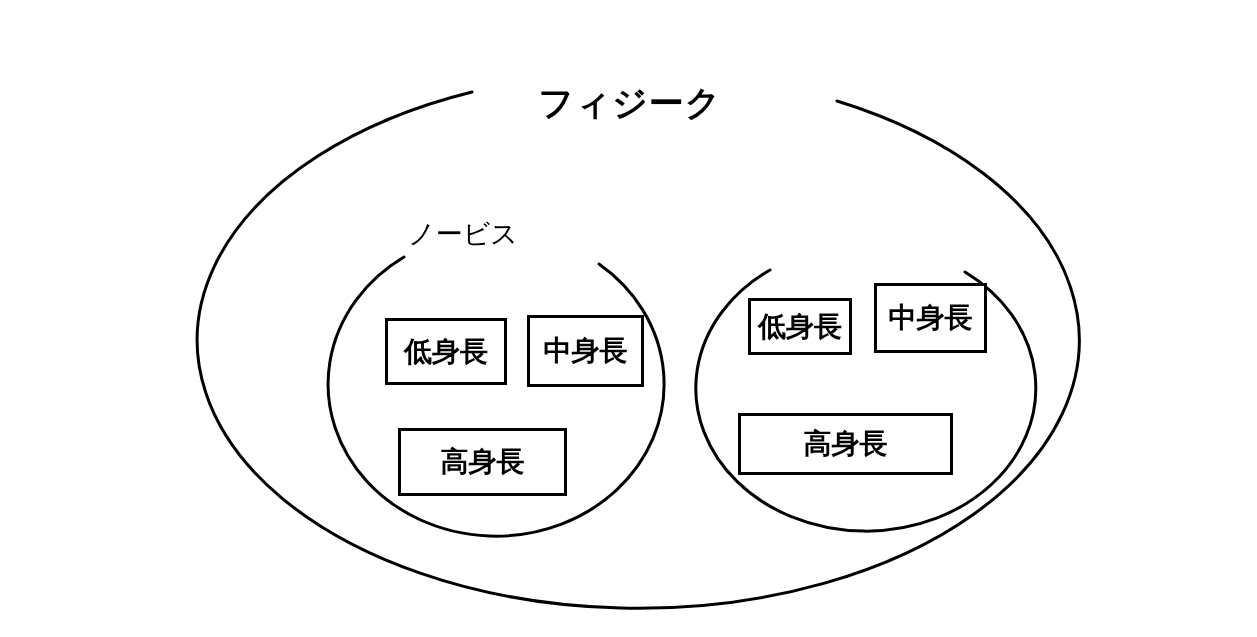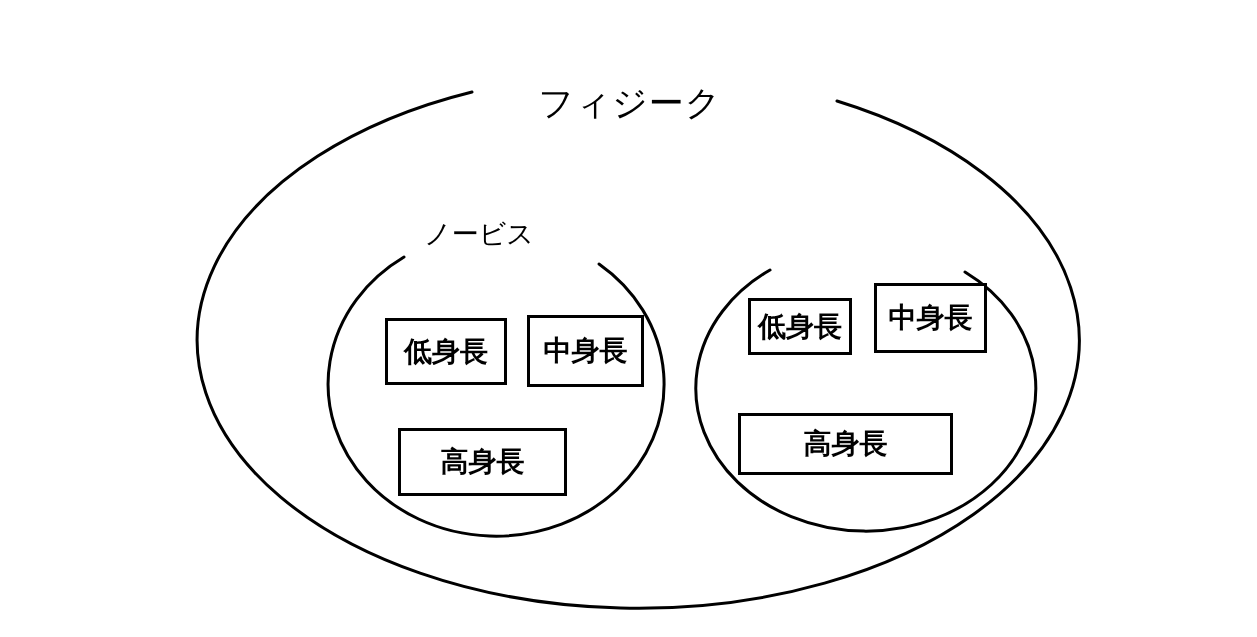--- a/index.html
+++ b/index.html
@@ -29,30 +29,30 @@
     stroke-width: 3px;
     stroke-linecap: round;
   }
   .diagram-title {
     position: absolute;
     left: 497px;
     top: 80px;
     width: 266px;
     text-align: center;
     font-size: 35px;
-    font-weight: normal;
+    font-weight: bold;
     letter-spacing: 1px;
     white-space: nowrap;
   }
   .group-label {
     position: absolute;
     font-size: 27px;
     white-space: nowrap;
   }
-  .label-novice { left: 424px; top: 216px; }
+  .label-novice { left: 408px; top: 216px; }
   .label-open   { left: 806px; top: 216px; }
   .cbox {
     position: absolute;
     display: flex;
     align-items: center;
     justify-content: center;
     border: 3px solid #000000;
     background: #ffffff;
     font-size: 28px;
     font-weight: bold;

